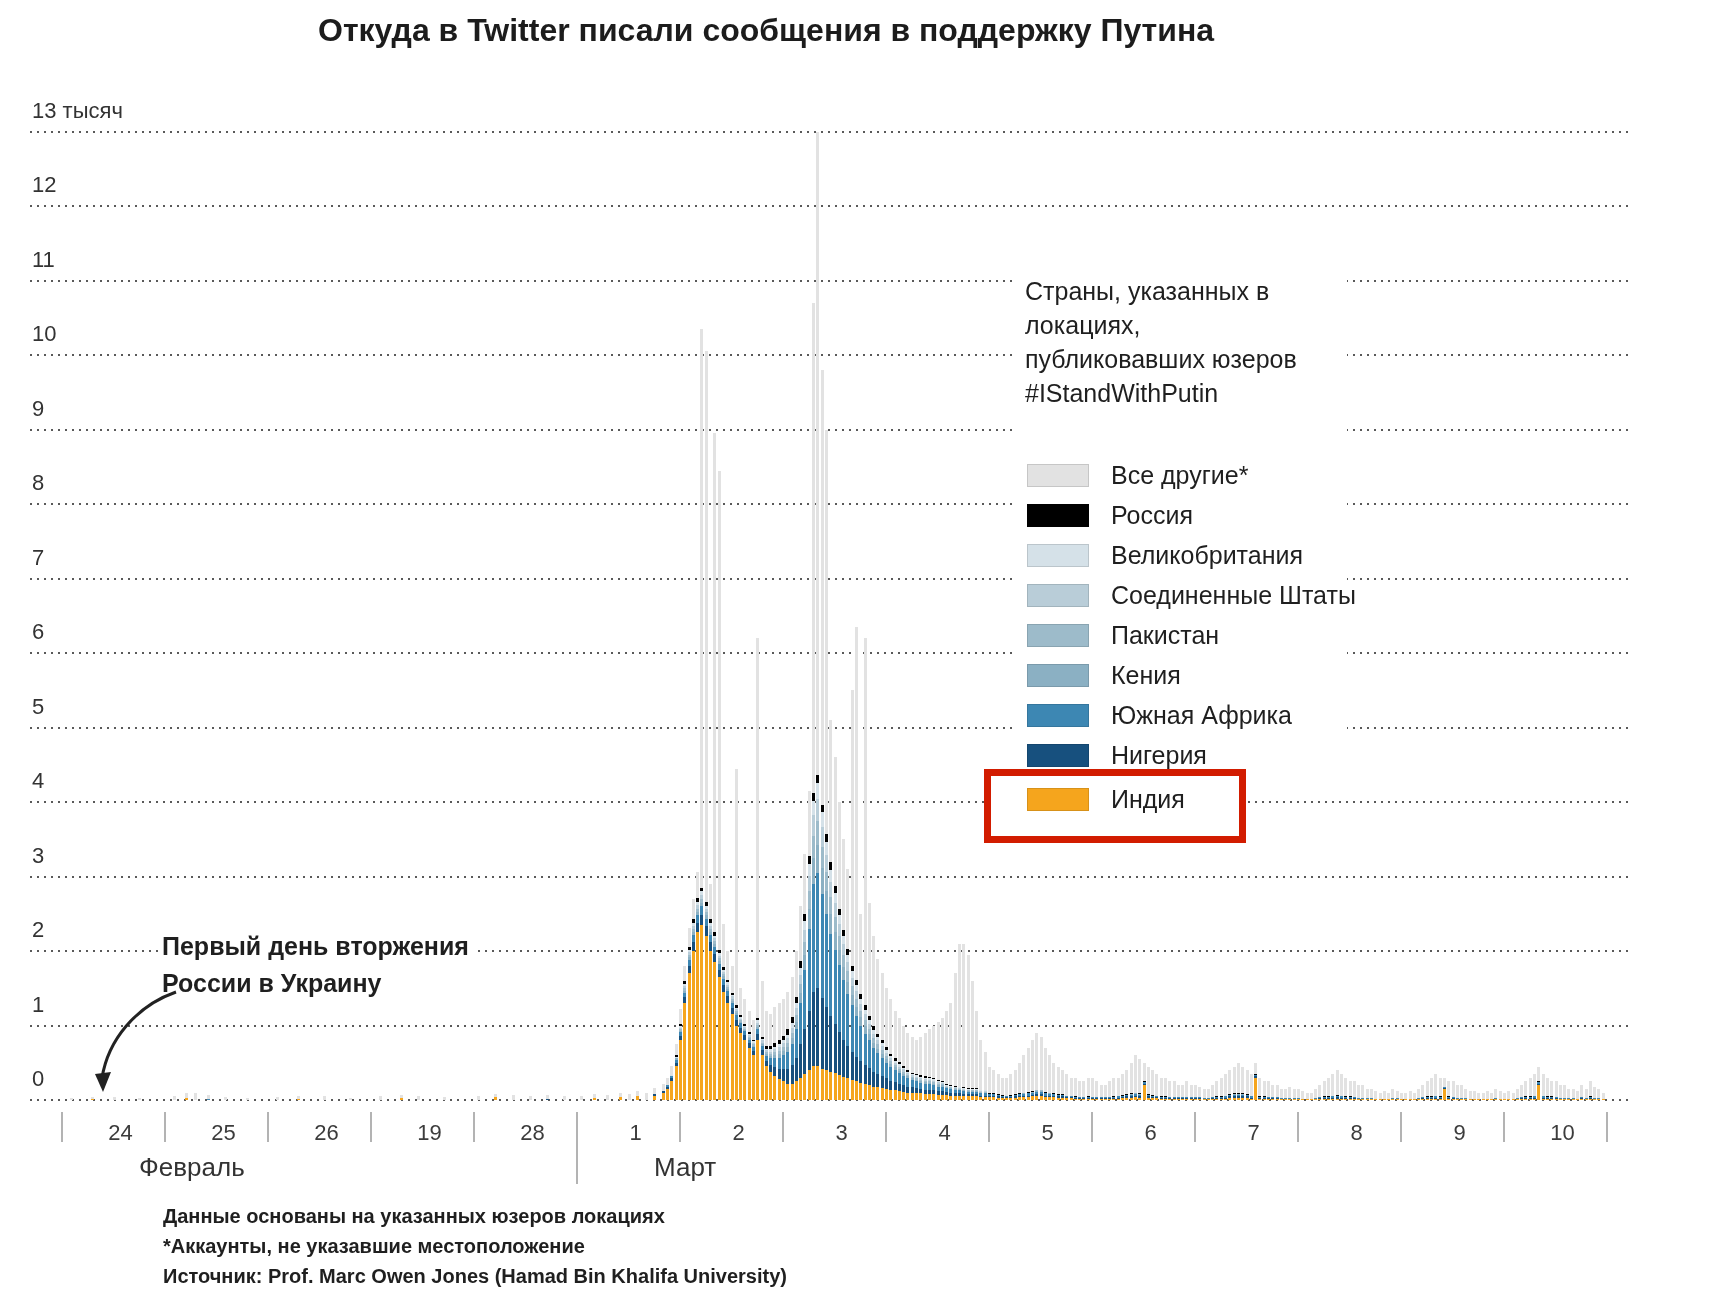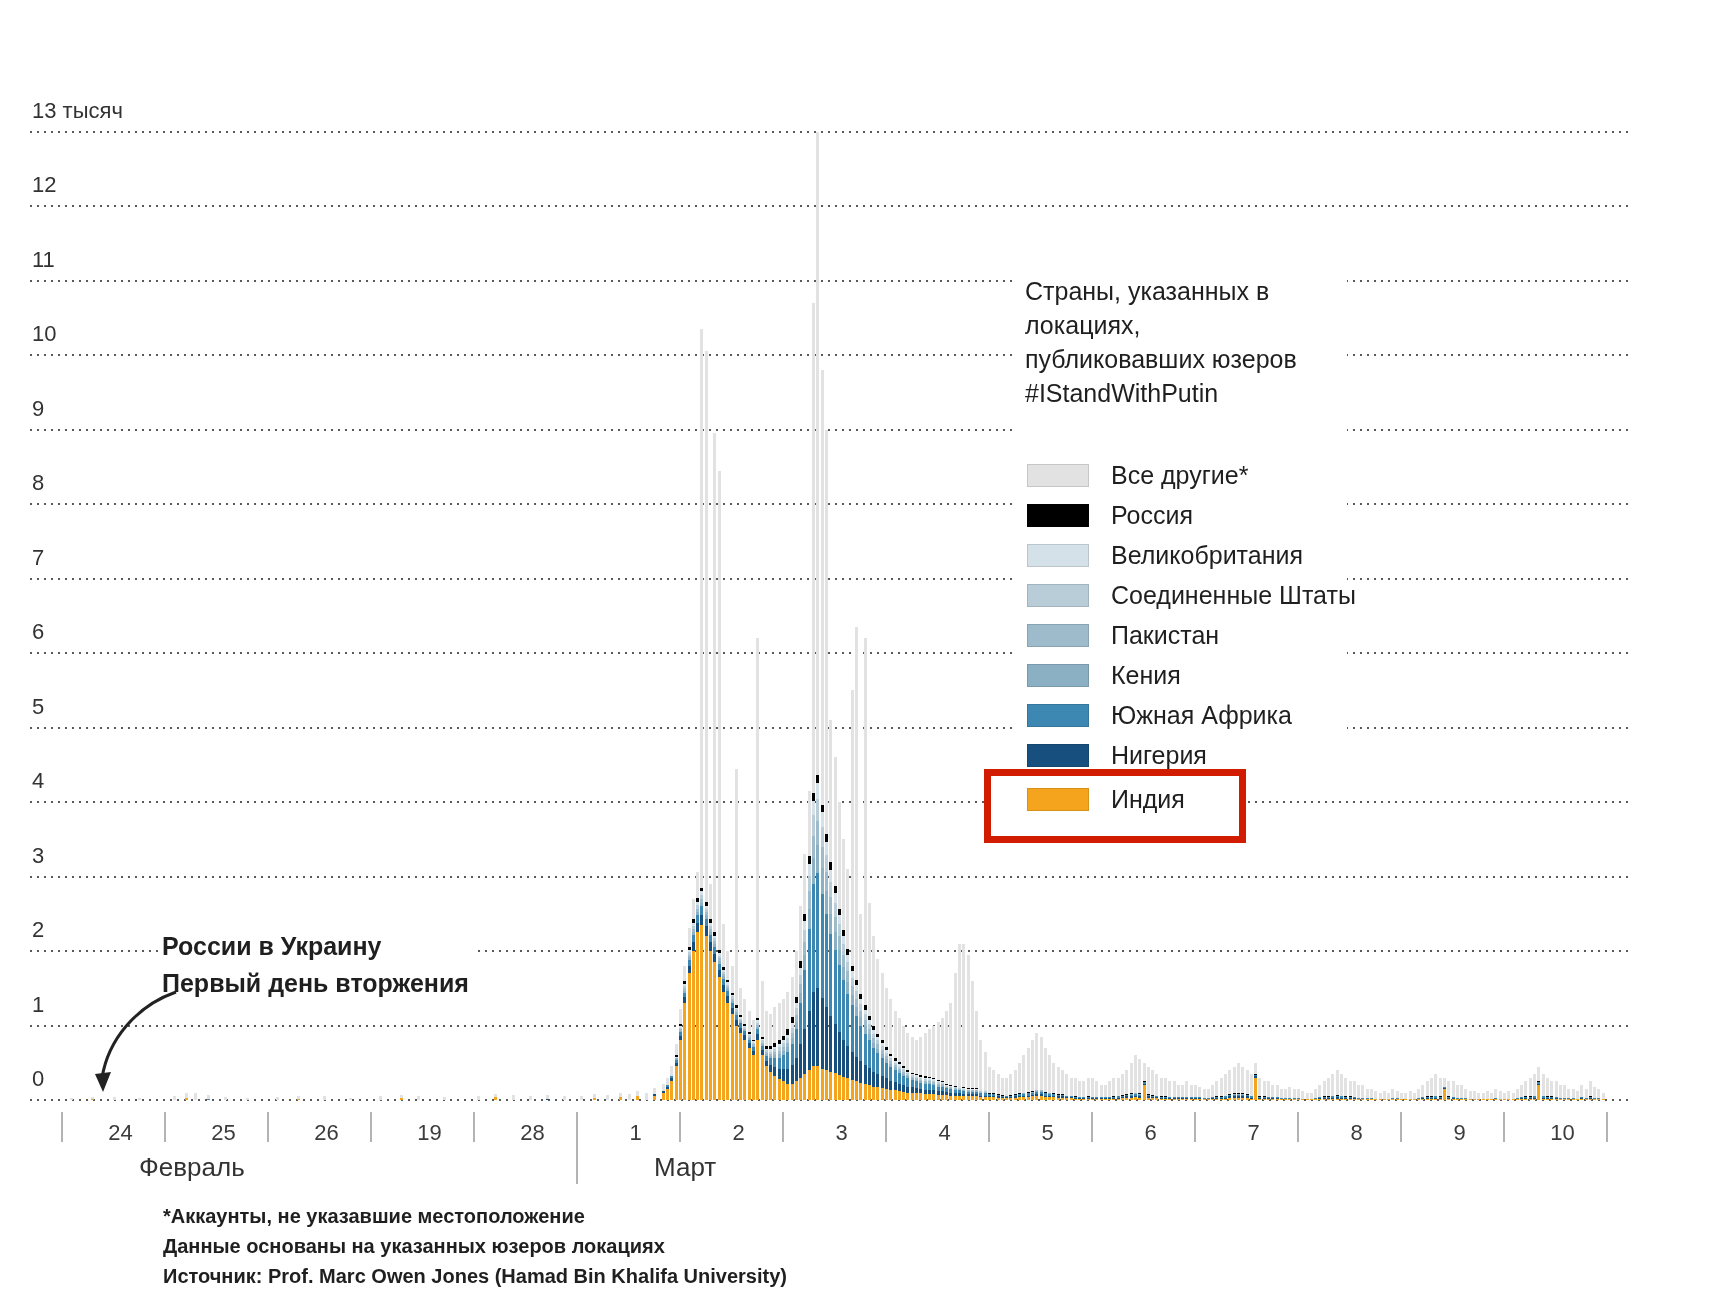--- a/index.html
+++ b/index.html
@@ -26,20 +26,21 @@
   .annotation{position:absolute;left:158px;top:926px;background:#fff;padding:2px 8px 2px 4px;z-index:3;
               font-size:25px;line-height:37px;font-weight:700;color:#1f1f1f;white-space:nowrap;}
   .arrow-svg{position:absolute;left:0;top:0;z-index:4;pointer-events:none;}
   .footnotes{position:absolute;left:163px;top:1205px;z-index:3;}
   .footnote{font-size:20px;font-weight:700;color:#1f1f1f;margin-bottom:7px;white-space:nowrap;}
 </style>
 </head>
 <body>
 
 <div id="stage">
+  <div class="title">Откуда в Twitter писали сообщения в поддержку Путина</div>
 
   <div id="gridlines">
       <div class="gridline" style="top: 130.5px;"></div>
       <div class="gridline" style="top: 205px;"></div>
       <div class="gridline" style="top: 279.5px;"></div>
       <div class="gridline" style="top: 354px;"></div>
       <div class="gridline" style="top: 428.5px;"></div>
       <div class="gridline" style="top: 503px;"></div>
       <div class="gridline" style="top: 577.5px;"></div>
       <div class="gridline" style="top: 652px;"></div>
@@ -1995,27 +1996,27 @@
       </div>
   </div>
 
   <div class="redbox" style="border-color: rgb(210, 28, 0);"></div>
   <div class="india-row" id="india-row">
       <div class="legend-swatch" style="background: rgb(245, 165, 29);"></div>
       <div class="legend-label">Индия</div>
     </div>
 
   <div class="annotation" id="annotation">
+      <div>Первый день вторжения</div>
       <div>России в Украину</div>
-      <div>Первый день вторжения</div>
     </div>
 
   <svg class="arrow-svg" width="1732" height="1303" viewBox="0 0 1732 1303">
     <path d="M 176 992 C 136 1006, 108 1040, 102 1078" fill="none" stroke="#222" stroke-width="3"></path>
     <polygon points="95,1074 111,1072 103,1092" fill="#222"></polygon>
   </svg>
 
   <div class="footnotes" id="footnotes">
+      <div class="footnote">Данные основаны на указанных юзеров локациях</div>
       <div class="footnote">*Аккаунты, не указавшие местоположение</div>
-      <div class="footnote">Данные основаны на указанных юзеров локациях</div>
       <div class="footnote">Источник: Prof. Marc Owen Jones (Hamad Bin Khalifa University)</div>
     </div>
 </div>
 
 </body></html>

